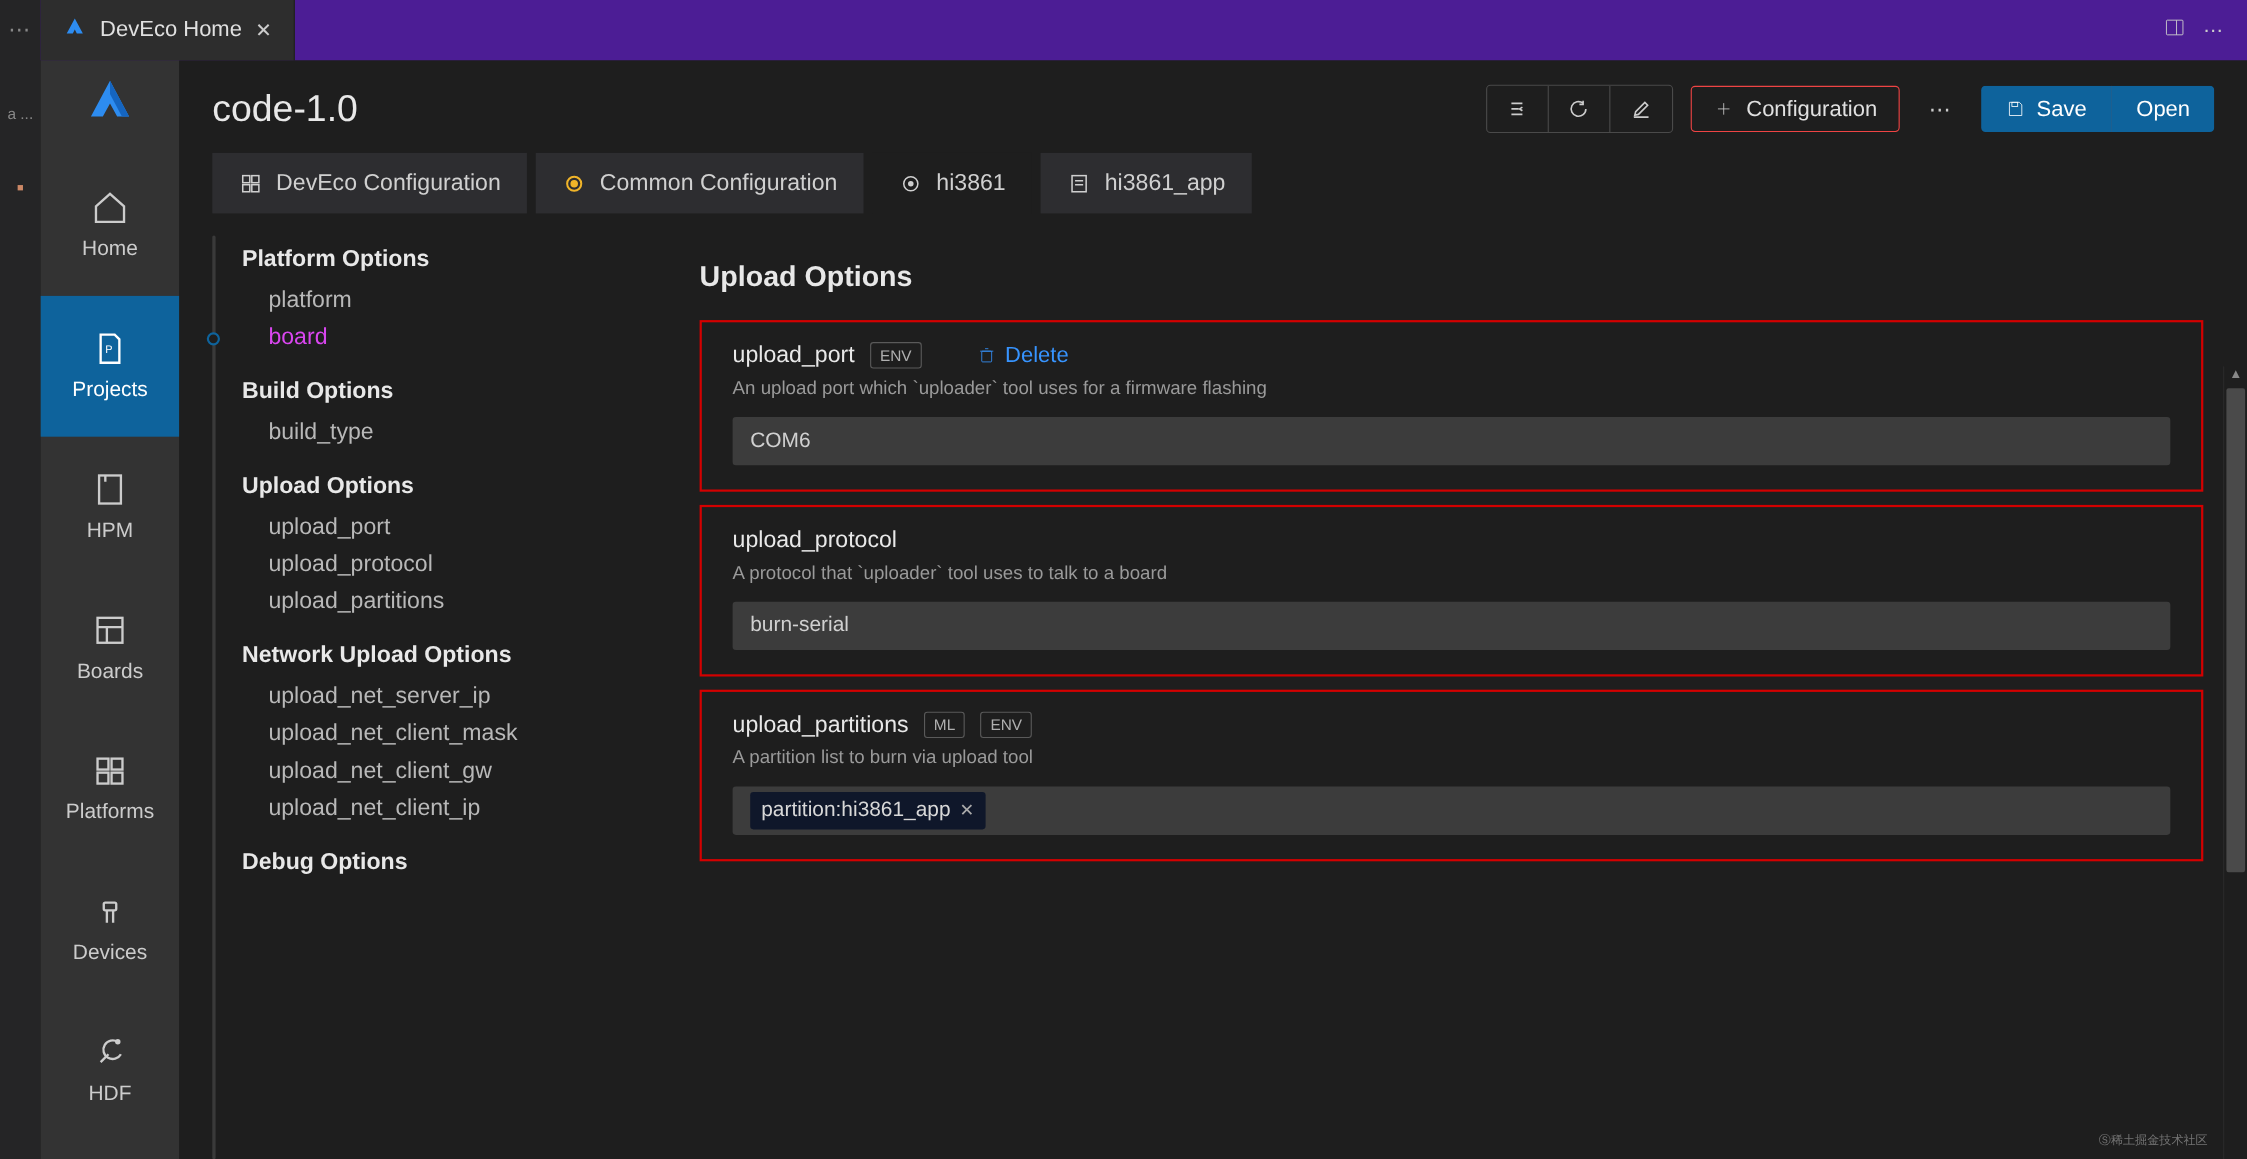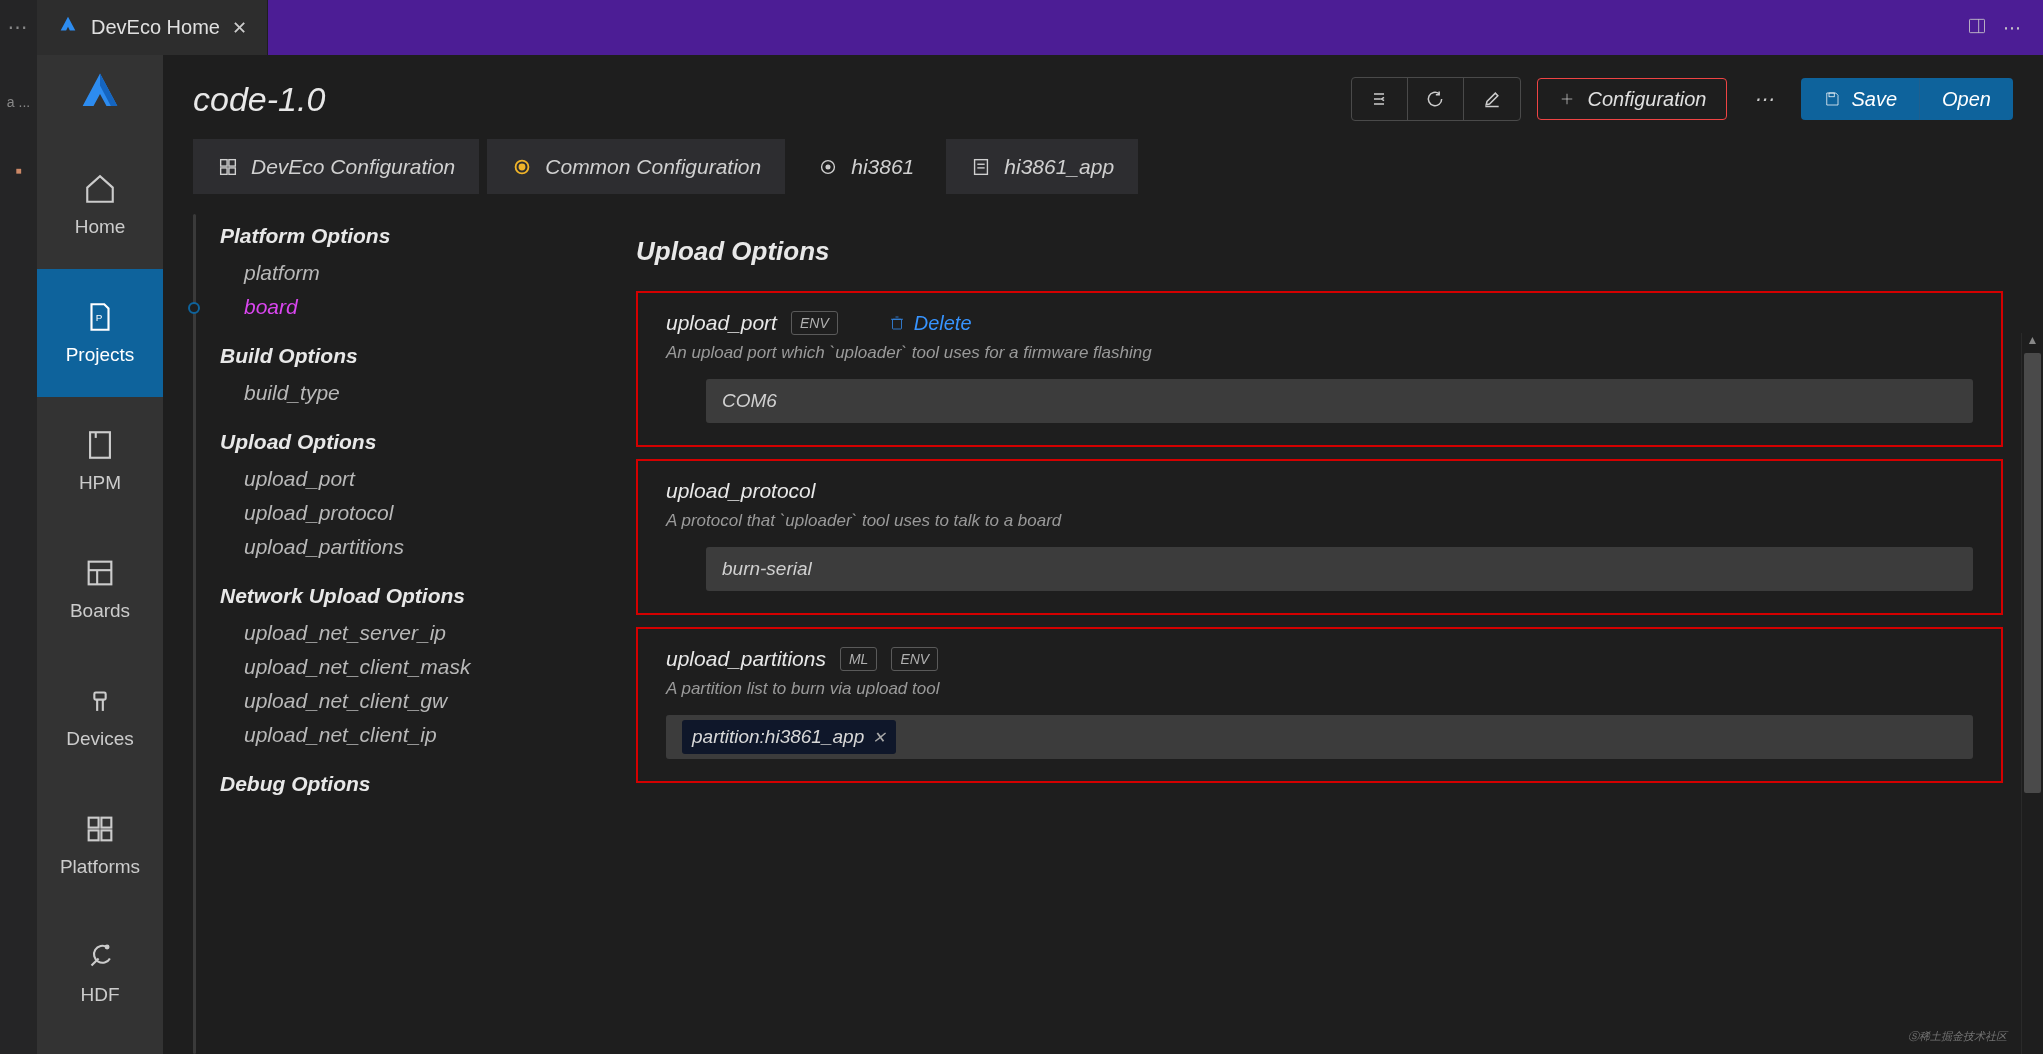--- a/index.html
+++ b/index.html
@@ -22,21 +22,21 @@
 .workspace { flex: 1; display: flex; }
 
 .activity-bar { width: 126px; background: #333333; display: flex; flex-direction: column; align-items: center; padding-top: 12px; }
 .brand-logo { width: 52px; height: 52px; margin-bottom: 22px; }
 .activity-item { width: 100%; display: flex; flex-direction: column; align-items: center; justify-content: center; gap: 10px; height: 128px; color: #cccccc; cursor: pointer; }
 .activity-item svg { width: 34px; height: 34px; stroke: #cccccc; fill: none; stroke-width: 1.5; }
 .activity-item.active { background: #0e639c; color: #ffffff; }
 .activity-item.active svg { stroke: #ffffff; }
 .activity-label { font-size: 19px; }
 
-.editor-area { flex: 1; background: #1e1e1e; display: flex; flex-direction: column; position: relative; font-style: italic; }
+.editor-area { flex: 1; background: #1e1e1e; display: flex; flex-direction: column; position: relative; }
 
 .header-row { display: flex; align-items: center; padding: 22px 30px 18px 30px; gap: 16px; }
 .project-title { font-size: 34px; font-weight: 400; color: #e8e8e8; flex: 1; }
 .toolbar-group { display: flex; border: 1px solid #4a4a4a; border-radius: 4px; overflow: hidden; }
 .toolbar-btn { width: 56px; height: 42px; display: flex; align-items: center; justify-content: center; border-right: 1px solid #4a4a4a; cursor: pointer; }
 .toolbar-btn:last-child { border-right: none; }
 .toolbar-btn svg { width: 20px; height: 20px; stroke: #cccccc; fill: none; stroke-width: 1.8; }
 .config-btn { display: flex; align-items: center; gap: 12px; padding: 0 20px; height: 42px; border: 1px solid #ef4444; border-radius: 4px; color: #e0e0e0; font-size: 20px; cursor: pointer; }
 .config-btn svg { width: 18px; height: 18px; stroke: #cccccc; }
 .ellipsis-standalone { color: #ccc; padding: 0 10px; letter-spacing: 2px; font-size: 20px; }
@@ -63,21 +63,21 @@
 .options-panel { flex: 1; padding-left: 30px; padding-top: 22px; padding-right: 10px; position: relative; }
 .options-heading { font-size: 26px; font-weight: 600; color: #e8e8e8; margin-bottom: 24px; }
 
 .option-block { border: 2px solid #d40000; padding: 18px 28px 22px 28px; margin-bottom: 12px; position: relative; }
 .option-title-row { display: flex; align-items: center; gap: 14px; margin-bottom: 8px; }
 .option-title { font-size: 21px; color: #e8e8e8; }
 .badge { font-size: 14px; color: #b0b0b0; border: 1px solid #5a5a5a; border-radius: 3px; padding: 3px 8px; }
 .delete-link { display: flex; align-items: center; gap: 8px; color: #3794ff; font-size: 20px; margin-left: 36px; cursor: pointer; }
 .delete-link svg { width: 18px; height: 18px; stroke: #3794ff; fill: none; }
 .option-desc { font-size: 17px; color: #9a9a9a; margin-bottom: 16px; }
-.field-wrap { position: relative; margin-left: 40px; }
+.field-wrap { position: relative; }
 .text-field, .token-field { width: 100%; background: #3c3c3c; border: none; border-radius: 3px; height: 44px; padding: 0 16px; color: #d0d0d0; font-size: 19px; display: flex; align-items: center; }
 .token { background: #0f172a; border-radius: 3px; padding: 6px 10px; display: flex; align-items: center; gap: 8px; color: #d8d8d8; font-size: 19px; }
 .token-x { color: #aaa; font-size: 16px; cursor: pointer; }
 
 .scrollbar { position: absolute; right: 0; top: 278px; width: 22px; bottom: 0; background: #1e1e1e; border-left: 1px solid #2a2a2a; }
 .scroll-arrow-top { position: absolute; top: 0; left: 0; right: 0; text-align: center; color: #888; font-size: 12px; }
 .scroll-thumb { position: absolute; top: 20px; left: 2px; right: 2px; height: 440px; background: #4a4a4a; border-radius: 2px; }
 
 .watermark { position: absolute; right: 36px; bottom: 10px; color: #737373; font-size: 11px; }
 </style>
@@ -146,34 +146,34 @@
       <div class="activity-item">
         <svg viewBox="0 0 24 24">
             <rect x="4" y="4" width="16" height="16"></rect>
             <line x1="4" y1="10" x2="20" y2="10"></line>
             <line x1="10" y1="10" x2="10" y2="20"></line>
           </svg>
         <span class="activity-label">Boards</span>
       </div>
       <div class="activity-item">
         <svg viewBox="0 0 24 24">
-            <rect x="8" y="6" width="8" height="5" rx="1"></rect>
-            <line x1="10" y1="11" x2="10" y2="19"></line>
-            <line x1="14" y1="11" x2="14" y2="19"></line>
-          </svg>
-        <span class="activity-label">Devices</span>
-      </div>
-      <div class="activity-item">
-        <svg viewBox="0 0 24 24">
             <rect x="4" y="4" width="7" height="7"></rect>
             <rect x="13" y="4" width="7" height="7"></rect>
             <rect x="4" y="13" width="7" height="7"></rect>
             <rect x="13" y="13" width="7" height="7"></rect>
           </svg>
         <span class="activity-label">Platforms</span>
+      </div>
+      <div class="activity-item">
+        <svg viewBox="0 0 24 24">
+            <rect x="8" y="6" width="8" height="5" rx="1"></rect>
+            <line x1="10" y1="11" x2="10" y2="19"></line>
+            <line x1="14" y1="11" x2="14" y2="19"></line>
+          </svg>
+        <span class="activity-label">Devices</span>
       </div>
       <div class="activity-item">
         <svg viewBox="0 0 24 24">
             <path d="M19 13 a6 6 0 1 1 -2 -8"></path>
             <circle cx="17" cy="5" r="1" fill="#ccc"></circle>
             <line x1="6" y1="18" x2="11" y2="13"></line>
           </svg>
         <span class="activity-label">HDF</span>
       </div>
     </div>

